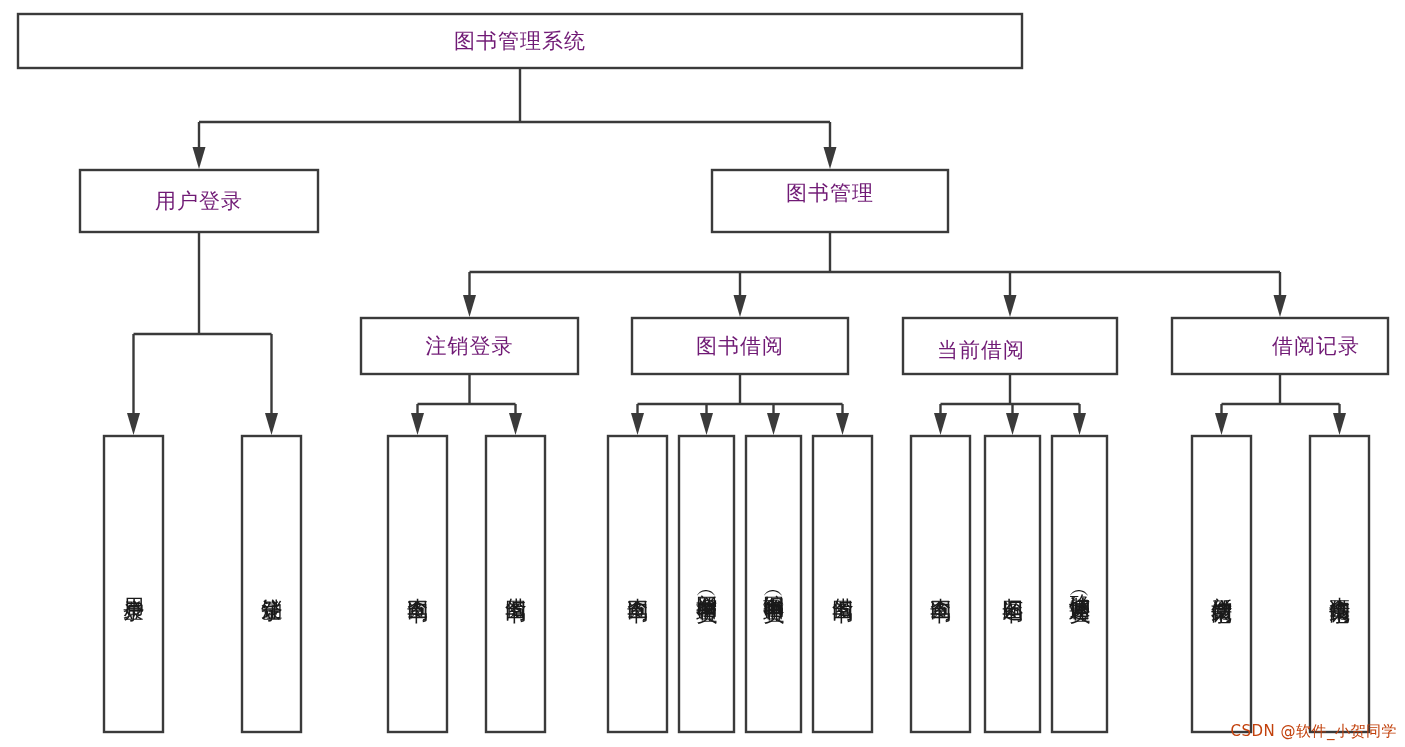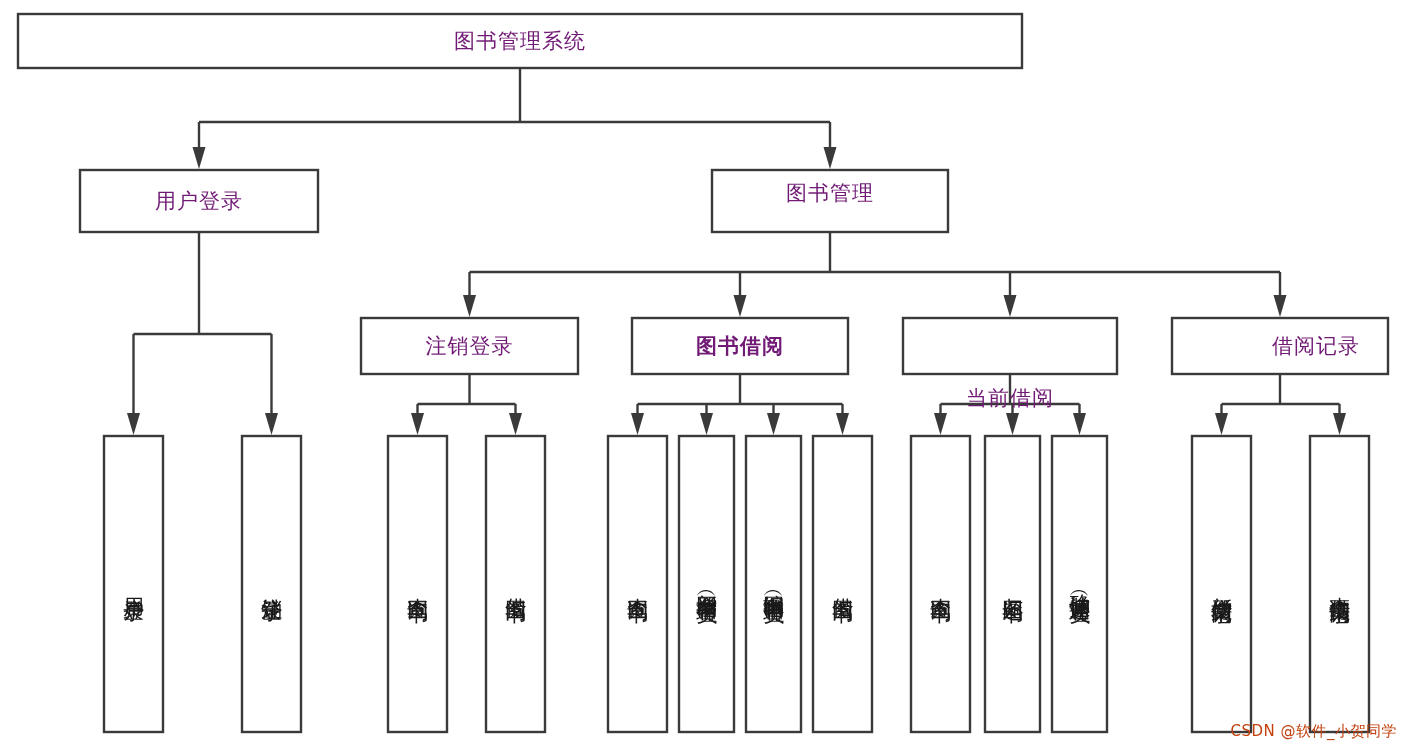--- a/index.html
+++ b/index.html
@@ -186,24 +186,24 @@
       </div>
       <div class="horiz-label-wrap" style="left: 80px; top: 170px; width: 238px; height: 62px;">
         <span>用户登录</span>
       </div>
       <div class="horiz-label-wrap" style="left: 712px; top: 170px; width: 236px; height: 45px;">
         <span>图书管理</span>
       </div>
       <div class="horiz-label-wrap" style="left: 361px; top: 318px; width: 217px; height: 56px;">
         <span>注销登录</span>
       </div>
-      <div class="horiz-label-wrap" style="left: 632px; top: 318px; width: 216px; height: 56px; font-weight: bold;">
+      <div class="horiz-label-wrap" style="left: 632px; top: 318px; width: 216px; height: 56px;">
         <span>图书借阅</span>
       </div>
-      <div class="horiz-label-wrap" style="left: 903px; top: 318px; width: 214px; height: 64px; margin-top: 48px;">
+      <div class="horiz-label-wrap" style="left: 874px; top: 318px; width: 214px; height: 64px;">
         <span>当前借阅</span>
       </div>
       <div class="horiz-label-wrap" style="left: 1172px; top: 318px; width: 216px; height: 56px; padding-left: 36px;">
         <span>借阅记录</span>
       </div>
       <div class="vert-label-wrap" style="left: 104px; top: 436px; width: 59px; height: 296px;">
         <span>用户登录</span>
       </div>
       <div class="vert-label-wrap" style="left: 242px; top: 436px; width: 59px; height: 296px;">
         <span>注销登录</span>

